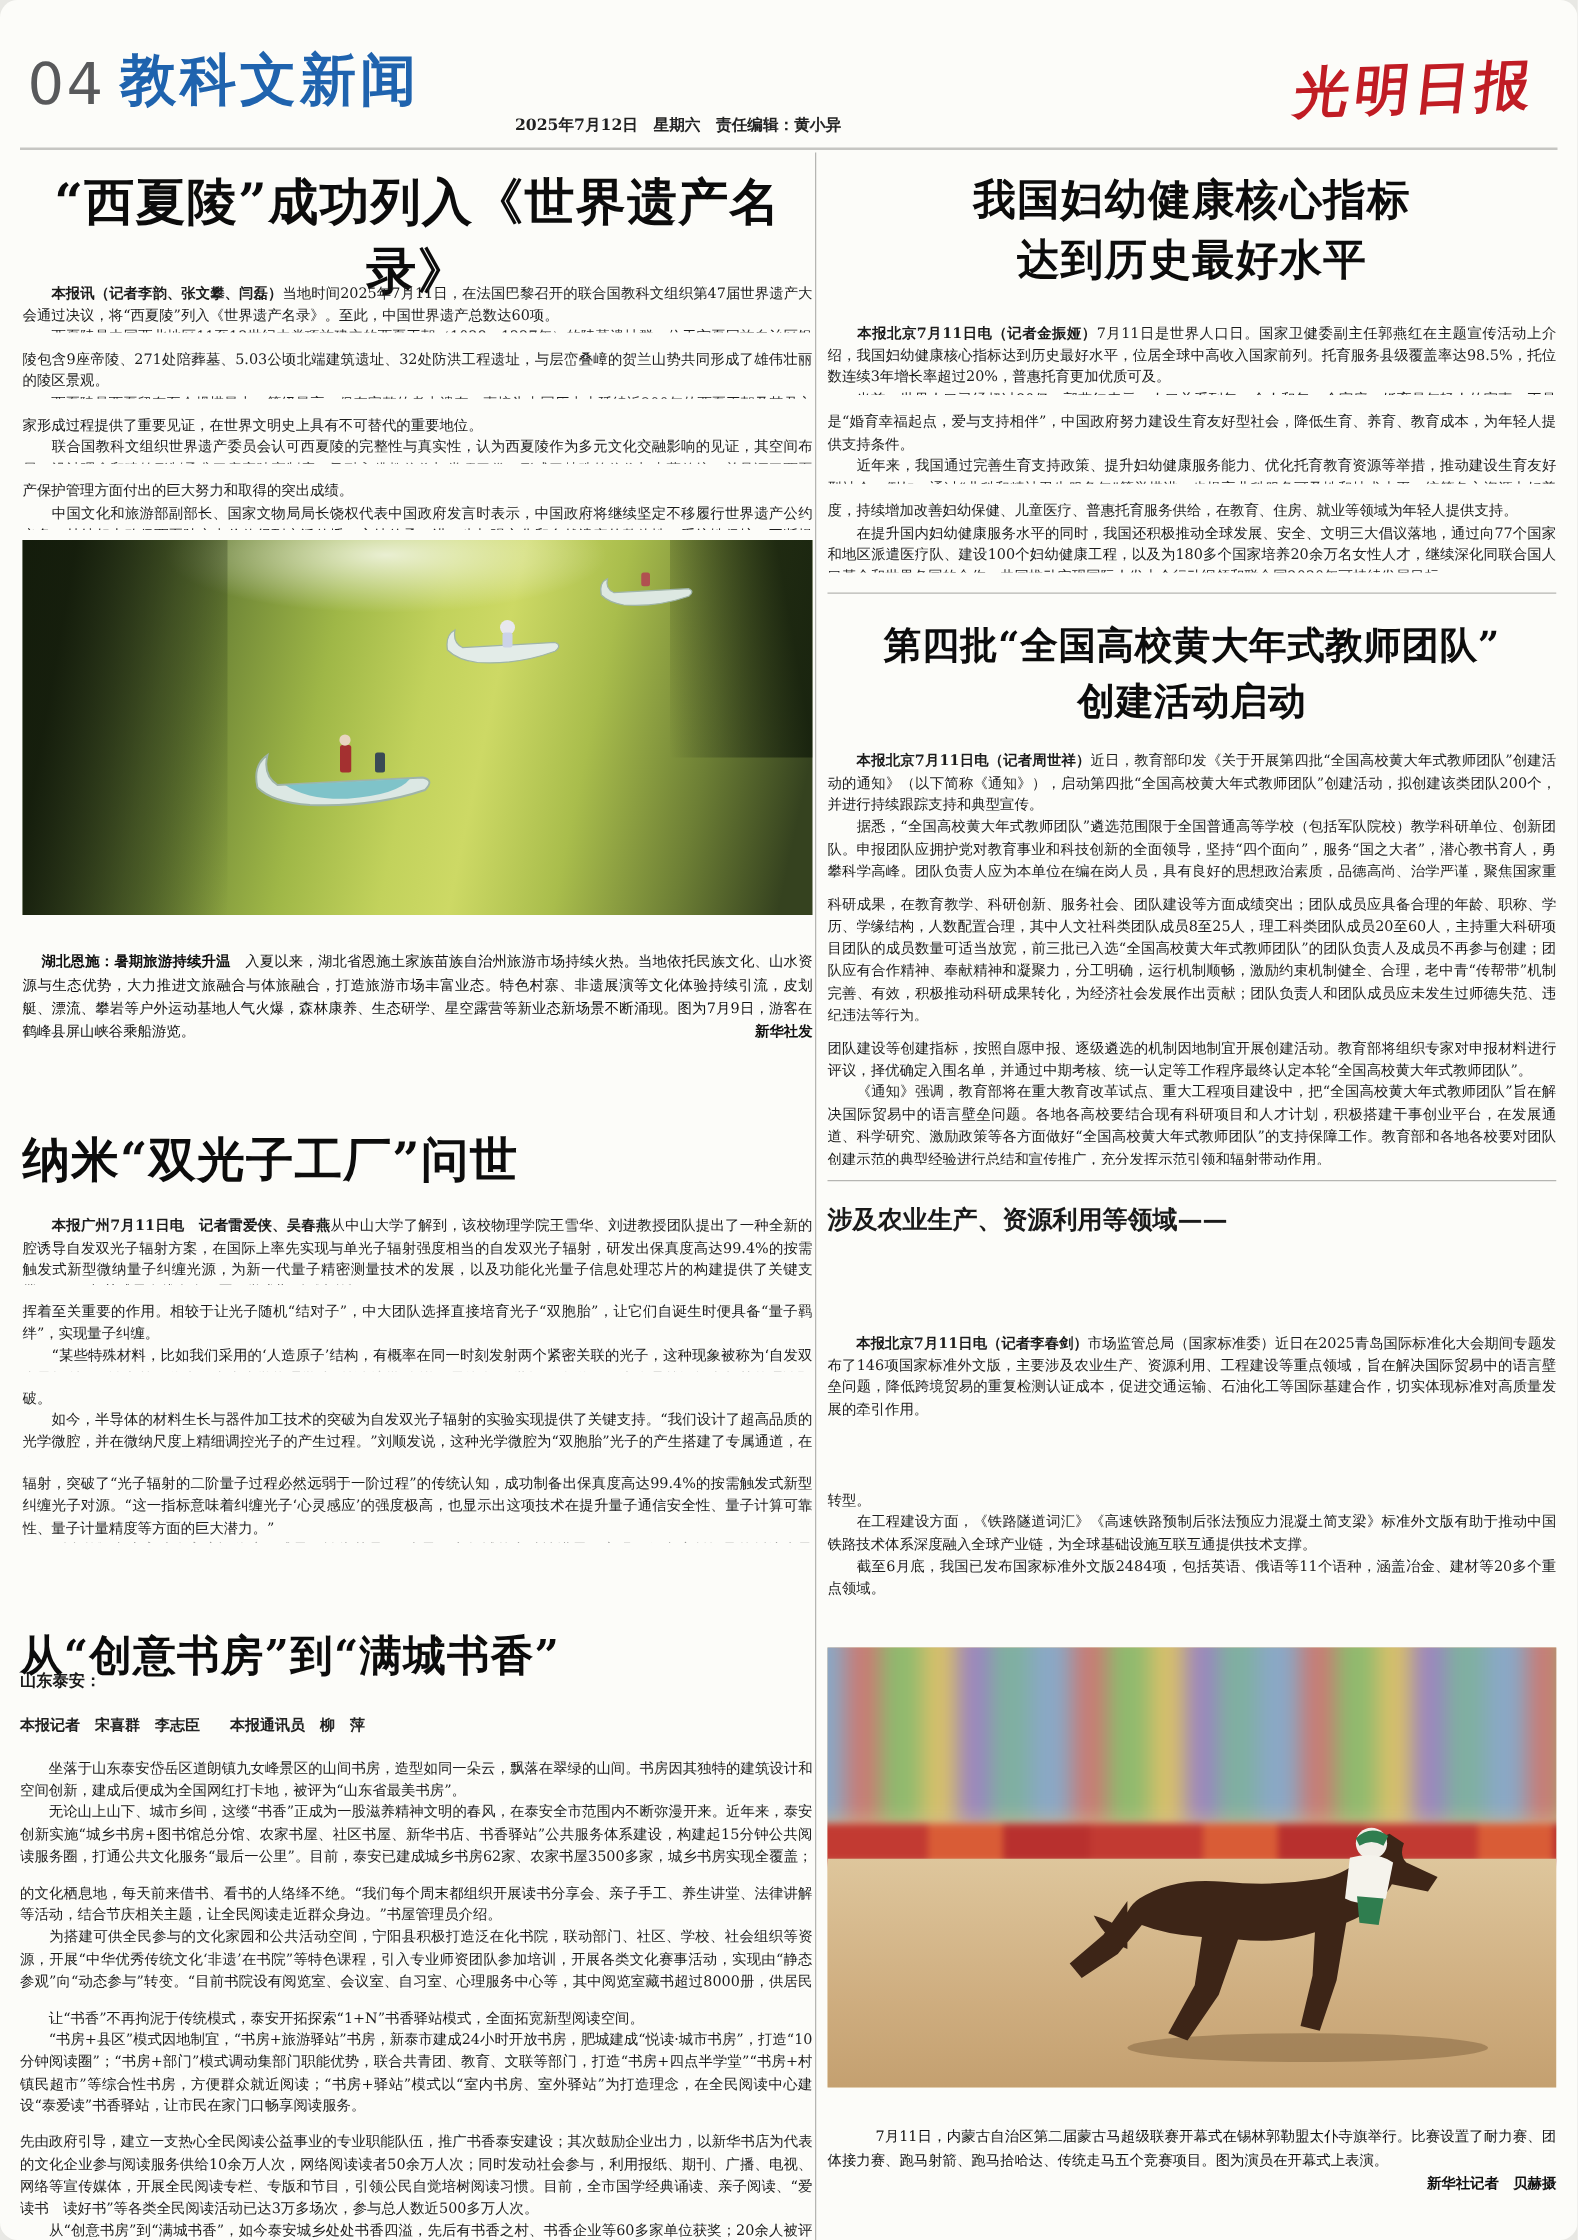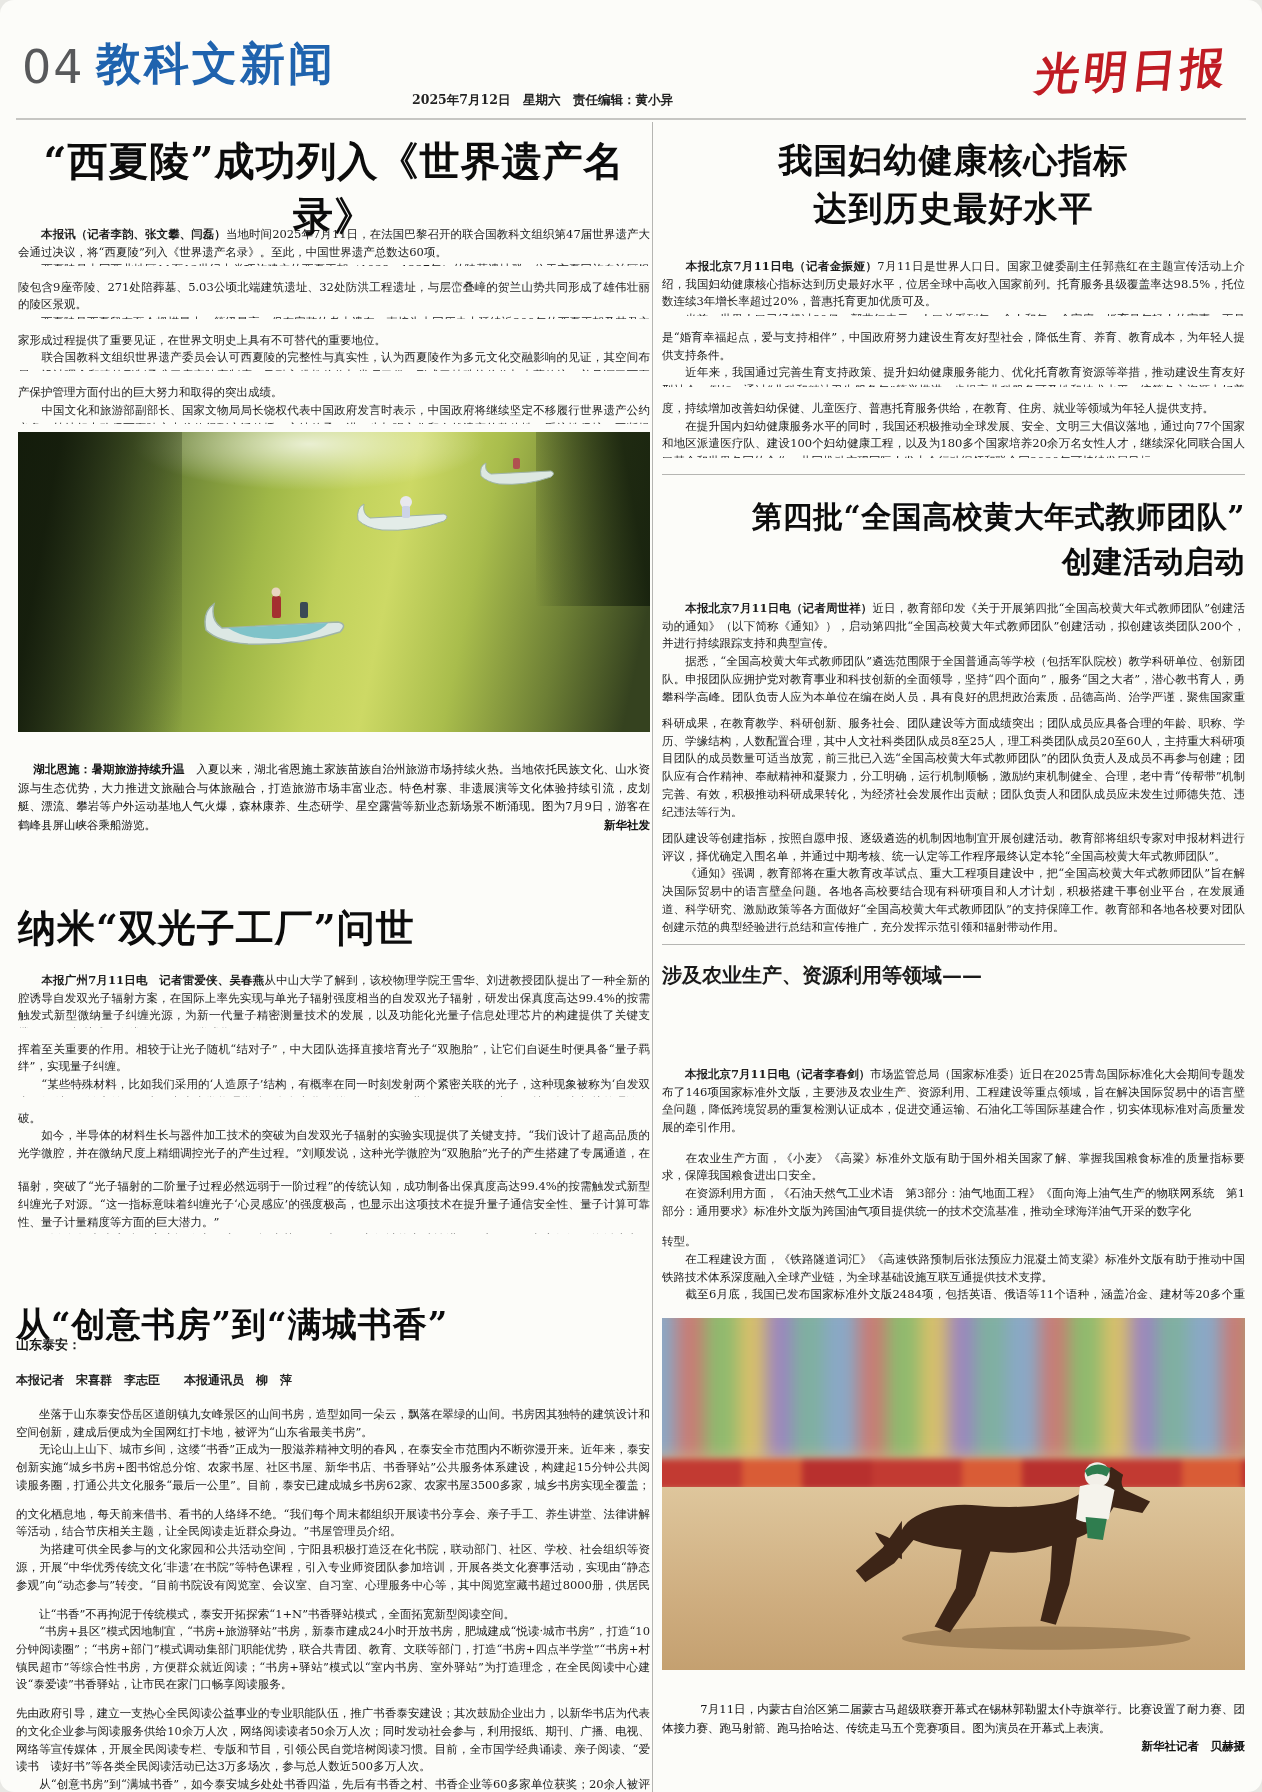--- a/index.html
+++ b/index.html
@@ -41,21 +41,21 @@
   .a5-head{position:absolute;left:18px;top:903px;width:632px;font-size:38px;letter-spacing:1px;}
   .a5-body{position:absolute;left:18px;top:972px;width:632px;height:262px;}
   .a6-kicker{position:absolute;left:16px;top:1336px;font-size:13px;font-weight:bold;}
   .a6-head{position:absolute;left:16px;top:1302px;width:632px;font-size:34px;letter-spacing:1px;}
   .a6-byline{position:absolute;left:16px;top:1372px;width:632px;font-size:12px;font-weight:bold;color:#222;}
   .a6-body{position:absolute;left:16px;top:1406px;width:634px;height:386px;}
   
   .a2-head{position:absolute;left:662px;top:136px;width:583px;font-size:34px;line-height:1.42;letter-spacing:1px;}
   .a2-body{position:absolute;left:662px;top:258px;width:583px;height:200px;}
   .div1{left:662px;right:17px;top:474px;}
-  .a3-head{position:absolute;left:662px;top:494px;width:583px;font-size:30px;line-height:1.5;letter-spacing:.5px;text-align:right;}
+  .a3-head{position:absolute;left:662px;top:494px;width:583px;font-size:30px;line-height:1.5;letter-spacing:.5px;}
   .a3-body{position:absolute;left:662px;top:600px;width:583px;height:332px;}
   .div2{left:662px;right:17px;top:944px;}
   .a4-kicker{position:absolute;left:662px;top:962px;font-size:20px;font-weight:bold;}
   .a4-head{position:absolute;left:662px;top:998px;width:583px;font-size:36px;letter-spacing:1px;}
   .a4-body{position:absolute;left:662px;top:1066px;width:583px;height:238px;}
   .photo2{position:absolute;left:662px;top:1318px;width:583px;height:352px;overflow:hidden;background:#d9bc8f;}
   .crowd{position:absolute;left:-20px;right:-20px;top:-15px;height:44%;
          background:repeating-linear-gradient(90deg,#8aa8c6 0 34px,#c97b74 34px 62px,#8fba6e 62px 96px,#d8c06a 96px 124px,#9b85c0 124px 150px,#7fb0a0 150px 182px);
          filter:blur(9px);}
   .banner{position:absolute;left:-10px;right:-10px;top:40%;height:9%;
@@ -168,22 +168,20 @@
     <div class="bcol">科研成果，在教育教学、科研创新、服务社会、团队建设等方面成绩突出；团队成员应具备合理的年龄、职称、学历、学缘结构，人数配置合理，其中人文社科类团队成员8至25人，理工科类团队成员20至60人，主持重大科研项目团队的成员数量可适当放宽，前三批已入选“全国高校黄大年式教师团队”的团队负责人及成员不再参与创建；团队应有合作精神、奉献精神和凝聚力，分工明确，运行机制顺畅，激励约束机制健全、合理，老中青“传帮带”机制完善、有效，积极推动科研成果转化，为经济社会发展作出贡献；团队负责人和团队成员应未发生过师德失范、违纪违法等行为。
 　　《通知》要求，各省（市）各高校要围绕思想政治与师德师风、教育教学、科研创新、社会服务、</div>
     <div class="bcol">团队建设等创建指标，按照自愿申报、逐级遴选的机制因地制宜开展创建活动。教育部将组织专家对申报材料进行评议，择优确定入围名单，并通过中期考核、统一认定等工作程序最终认定本轮“全国高校黄大年式教师团队”。
 　　《通知》强调，教育部将在重大教育改革试点、重大工程项目建设中，把“全国高校黄大年式教师团队”旨在解决国际贸易中的语言壁垒问题。各地各高校要结合现有科研项目和人才计划，积极搭建干事创业平台，在发展通道、科学研究、激励政策等各方面做好“全国高校黄大年式教师团队”的支持保障工作。教育部和各地各校要对团队创建示范的典型经验进行总结和宣传推广，充分发挥示范引领和辐射带动作用。</div>
   </div>
   <div class="hrule div2"></div>
 
   <div class="a4-kicker">涉及农业生产、资源利用等领域——</div>
   <div class="a4-body cols">
     <div class="bcol"><b class="lead">　　本报北京7月11日电（记者李春剑）</b><span>市场监管总局（国家标准委）近日在2025青岛国际标准化大会期间专题发布了146项国家标准外文版，主要涉及农业生产、资源利用、工程建设等重点领域，旨在解决国际贸易中的语言壁垒问题，降低跨境贸易的重复检测认证成本，促进交通运输、石油化工等国际基建合作，切实体现标准对高质量发展的牵引作用。</span></div>
-    <div class="bcol">　　在农业生产方面，《小麦》《高粱》标准外文版有助于国外相关国家了解、掌握我国粮食标准的质量指标要求，保障我国粮食进出口安全。
-　　在资源利用方面，《石油天然气工业术语　第3部分：油气地面工程》《面向海上油气生产的物联网系统　第1部分：通用要求》标准外文版为跨国油气项目提供统一的技术交流基准，推动全球海洋油气开采的数字化</div>
     <div class="bcol">转型。
 　　在工程建设方面，《铁路隧道词汇》《高速铁路预制后张法预应力混凝土简支梁》标准外文版有助于推动中国铁路技术体系深度融入全球产业链，为全球基础设施互联互通提供技术支撑。
 　　截至6月底，我国已发布国家标准外文版2484项，包括英语、俄语等11个语种，涵盖冶金、建材等20多个重点领域。</div>
   </div>
 
   <div class="photo2">
     <div class="crowd"></div>
     <div class="banner"></div>
     <div class="sand"></div>
     <svg class="horse-wrap" viewBox="0 0 400 250">

